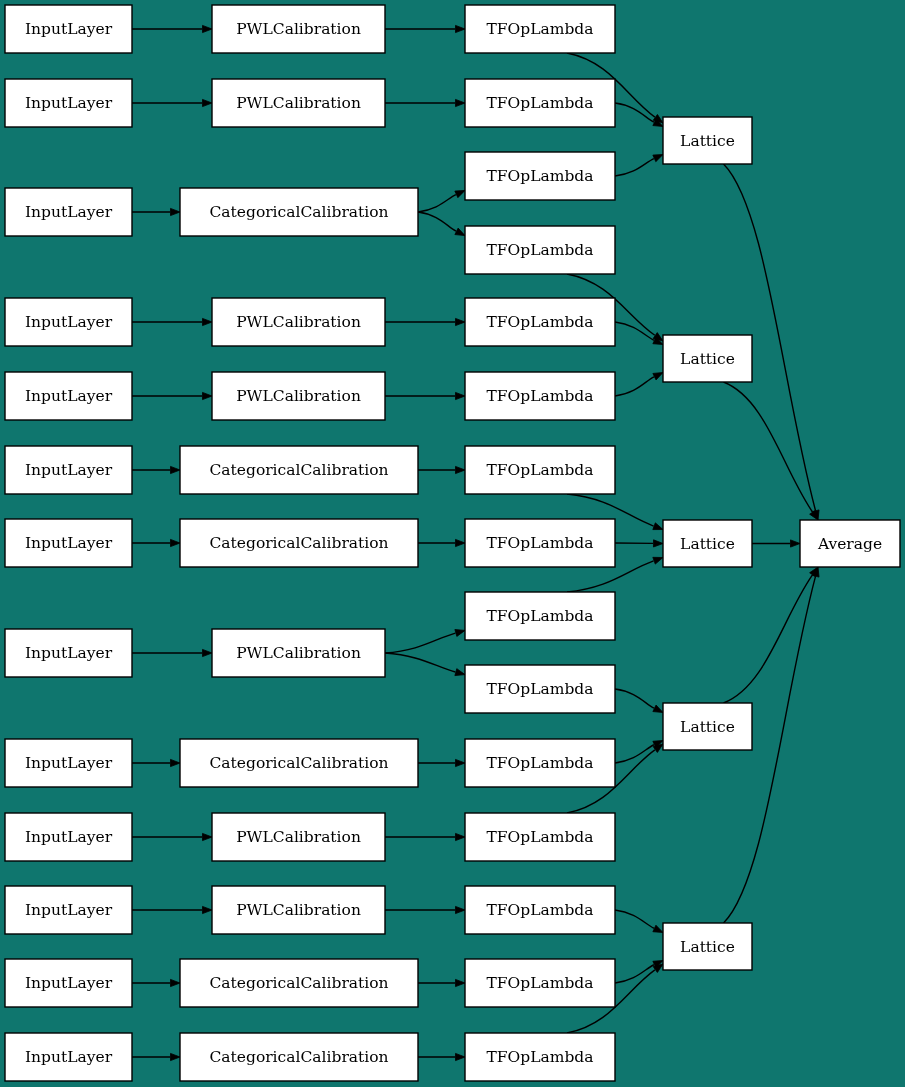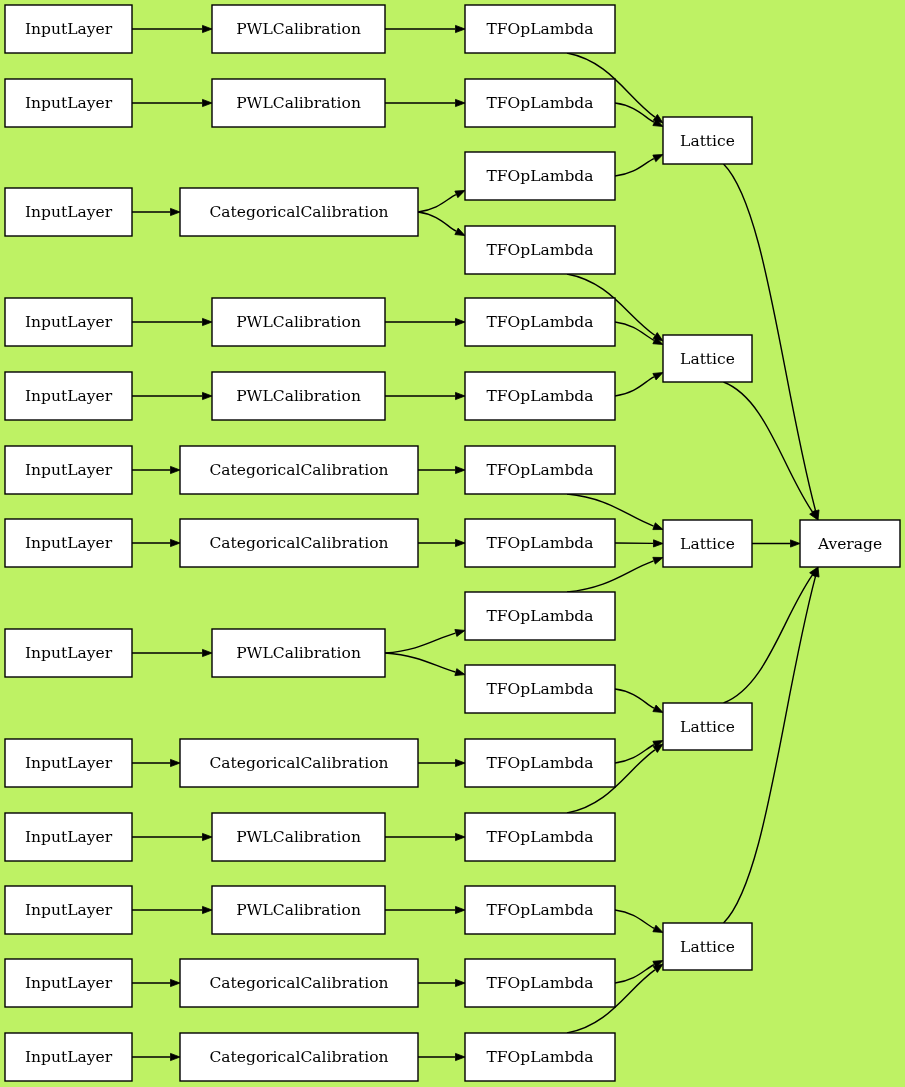--- a/index.html
+++ b/index.html
@@ -4,21 +4,21 @@
 <style>
   html, body {
     margin: 0;
     padding: 0;
     background: #ffffff;
   }
   #diagram-root {
     position: relative;
     width: 905px;
     height: 1087px;
-    background: #bef264;
+    background: #0f766e;
     font-family: "DejaVu Serif", "Liberation Serif", serif;
     overflow: hidden;
   }
   svg#graph-canvas {
     display: block;
     width: 905px;
     height: 1087px;
   }
   .node-box {
     fill: #ffffff;

